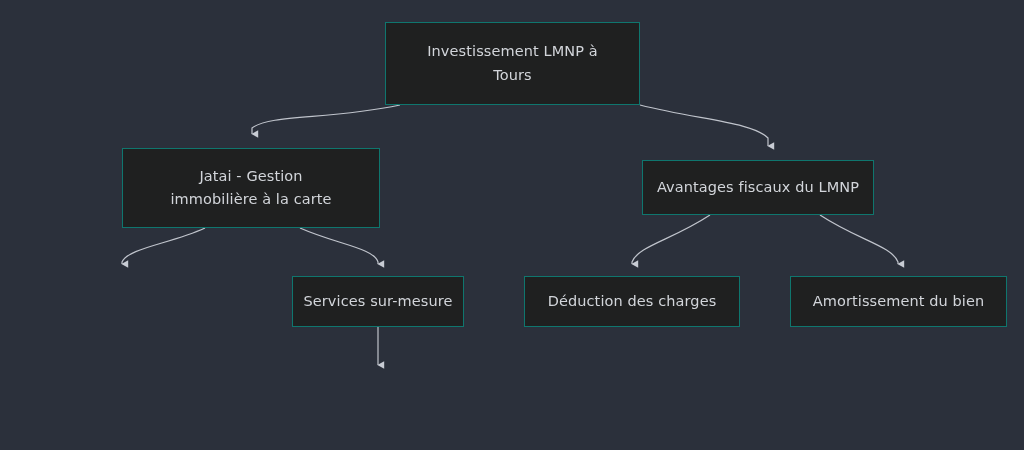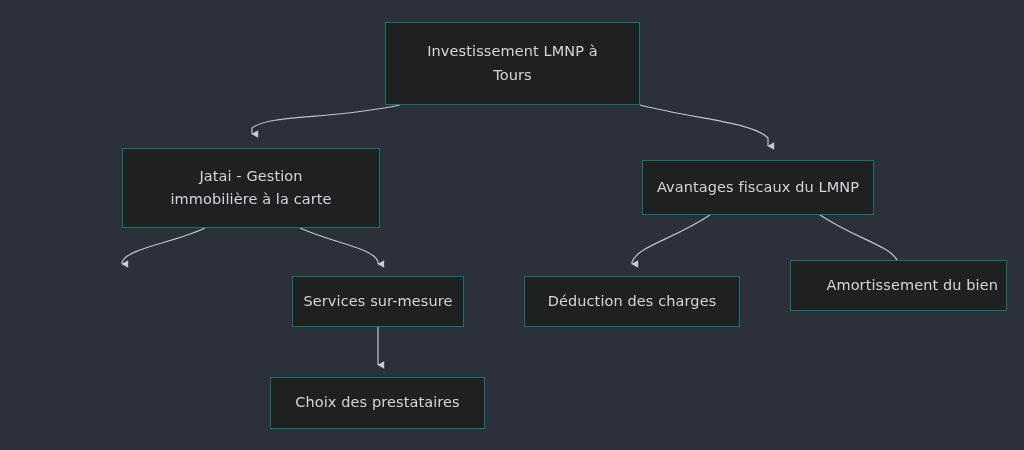--- a/index.html
+++ b/index.html
@@ -47,21 +47,21 @@
     display: block;
     white-space: pre-line;
   }
   
   #node-root        { left: 385px; top: 22px;  width: 255px; height: 83px; }
   #node-jatai       { left: 122px; top: 148px; width: 258px; height: 80px; justify-content: center; }
   #node-avantages   { left: 642px; top: 160px; width: 232px; height: 55px; }
   #node-frais       { left: 12px;  top: 276px; width: 219px; height: 51px; }
   #node-services    { left: 280px; top: 276px; width: 172px; height: 51px; margin-left: 12px; }
   #node-deduction   { left: 524px; top: 276px; width: 216px; height: 51px; }
-  #node-amortis     { left: 790px; top: 260px; width: 217px; height: 51px; justify-content: flex-end; }
+  #node-amortis     { left: 790px; top: 276px; width: 217px; height: 51px; }
   #node-prestataires{ left: 270px; top: 377px; width: 215px; height: 52px; }
 </style>
 </head>
 <body>
 
 <div id="diagram">
 
   <svg id="edge-layer" viewBox="0 0 1024 450" width="1024" height="450" xmlns="http://www.w3.org/2000/svg">
     <defs>
       <marker id="arrowhead" markerWidth="9" markerHeight="9" refX="4.2" refY="7.4" orient="auto" markerUnits="userSpaceOnUse">
@@ -104,17 +104,14 @@
   </div>
 
   <div class="node" id="node-deduction">
     <span class="node-label">Déduction des charges</span>
   </div>
 
   <div class="node" id="node-amortis">
     <span class="node-label">Amortissement du bien</span>
   </div>
 
-  <div class="node" id="node-prestataires">
-    <span class="node-label">Choix des prestataires</span>
-  </div>
 
 </div>
 
 </body></html>

